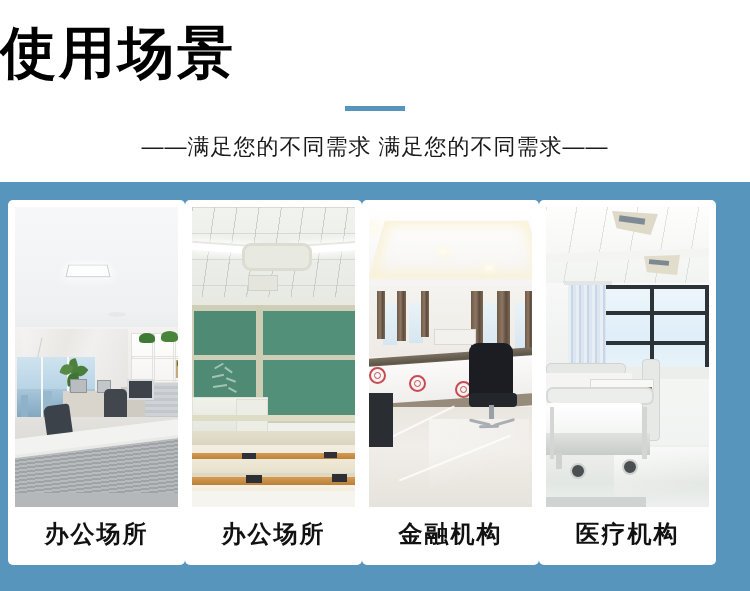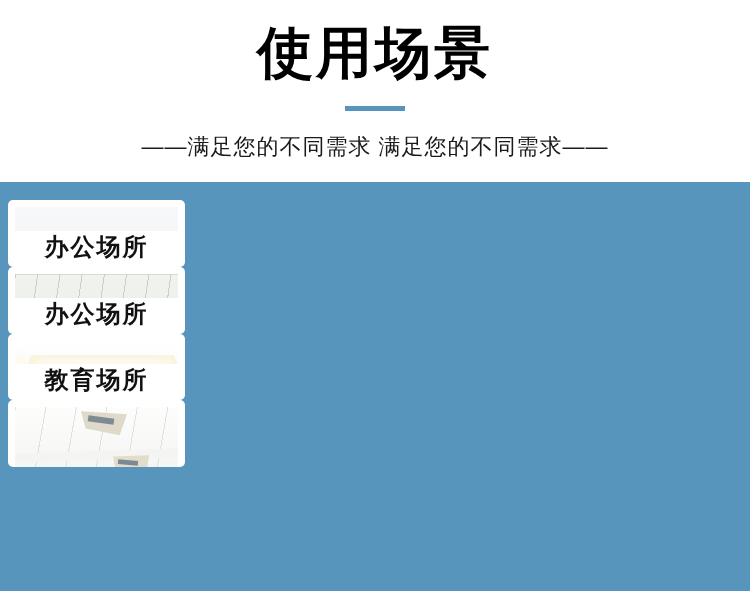--- a/index.html
+++ b/index.html
@@ -21,21 +21,21 @@
     height: 182px;
     background: #ffffff;
     box-sizing: border-box;
     position: relative;
   }
   .page-title {
     position: absolute;
     top: 18px;
     left: 0;
     width: 750px;
-    text-align: center;
+    text-align: left;
     font-size: 56px;
     line-height: 70px;
     font-weight: bold;
     color: #000000;
     letter-spacing: 3px;
     font-family: "Liberation Sans", "DejaVu Sans", sans-serif;
   }
   .title-underline {
     position: absolute;
     top: 106px;
@@ -66,22 +66,21 @@
     height: 409px;
     background: #5795bd;
   }
   .cards-row {
     position: absolute;
     top: 18px;
     left: 8px;
     width: 734px;
     height: 267px;
     display: flex;
-    justify-content: space-between;
-    flex-direction: column;
+    justify-content: flex-start;
   }
   .scene-card {
     width: 177px;
     height: 365px;
     background: #ffffff;
     border-radius: 5px;
     box-sizing: border-box;
     padding: 7px 7px 0 7px;
     display: flex;
     flex-direction: column;
@@ -409,21 +408,21 @@
           <div class="ph bk-chair-back"></div>
           <div class="ph bk-chair-seat"></div>
           <div class="ph bk-chair-post"></div>
           <div class="ph bk-chair-star">
             <i style="left:0px;top:6px;width:22px;transform:rotate(14deg);"></i>
             <i style="left:24px;top:6px;width:22px;transform:rotate(-16deg);"></i>
             <i style="left:10px;top:10px;width:20px;transform:rotate(-2deg);"></i>
           </div>
         </div>
       </div>
-      <div class="scene-label">教育场所</div>
+      <div class="scene-label">金融机构</div>
     </div>
 
     <div class="scene-card">
       <div class="scene-photo">
         <div class="hospital">
           <div class="ph hs-ceiling"></div>
           <div class="ph hs-ceilgrid"></div>
           <div class="ph hs-beam"></div>
           <div class="ph hs-vent1"></div>
           <div class="ph hs-vent2"></div>
@@ -452,16 +451,17 @@
           <div class="ph hs-mattress"></div>
           <div class="ph hs-bedframe"></div>
           <div class="ph" style="left:10px;top:246px;width:6px;height:16px;background:#cfd2cf;"></div>
           <div class="ph hs-wheel" style="left:24px;top:256px;"></div>
           <div class="ph hs-wheel" style="left:76px;top:252px;"></div>
           <div class="ph" style="left:4px;top:200px;width:4px;height:52px;background:#d3d6d3;"></div>
           <div class="ph" style="left:96px;top:200px;width:5px;height:52px;background:#d3d6d3;"></div>
           <div class="ph" style="left:0px;top:290px;width:100px;height:10px;background:#cfd3d1;"></div>
         </div>
       </div>
+      <div class="scene-label">医疗机构</div>
     </div>
 
   </div>
 </div>
 
 </body></html>

